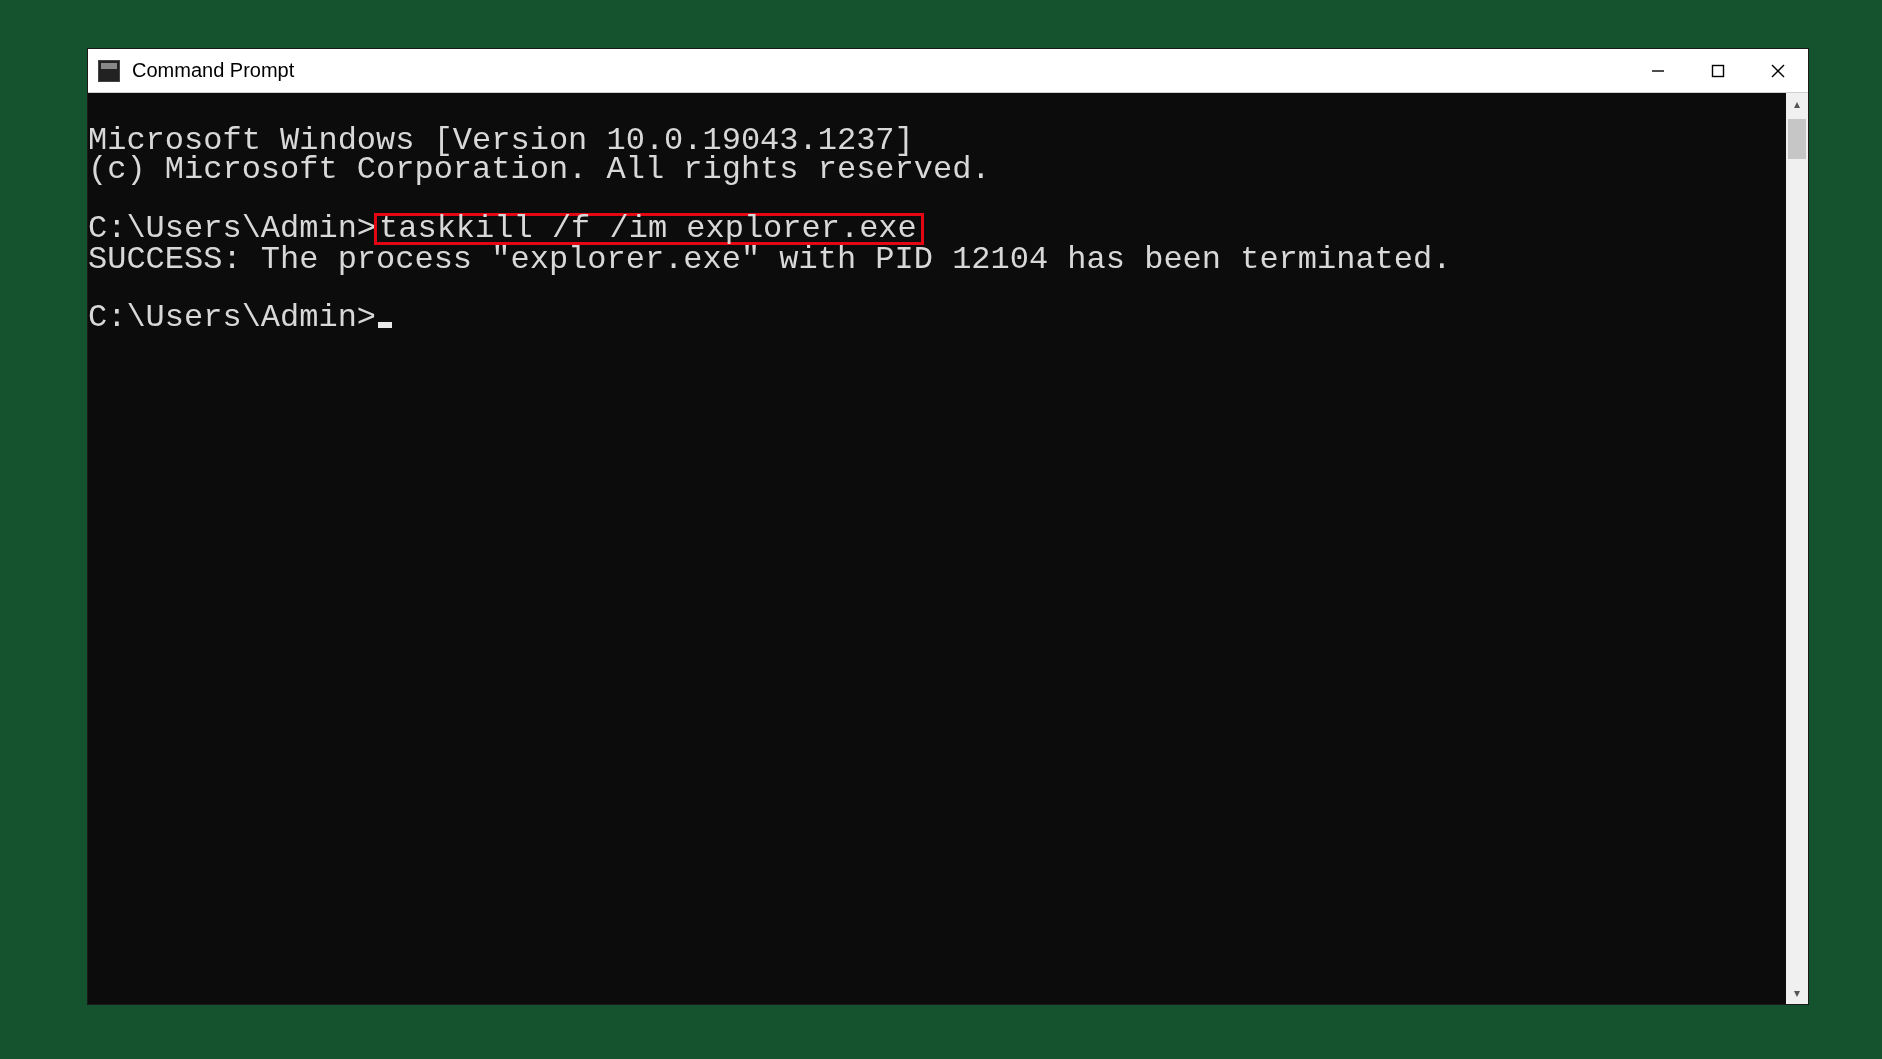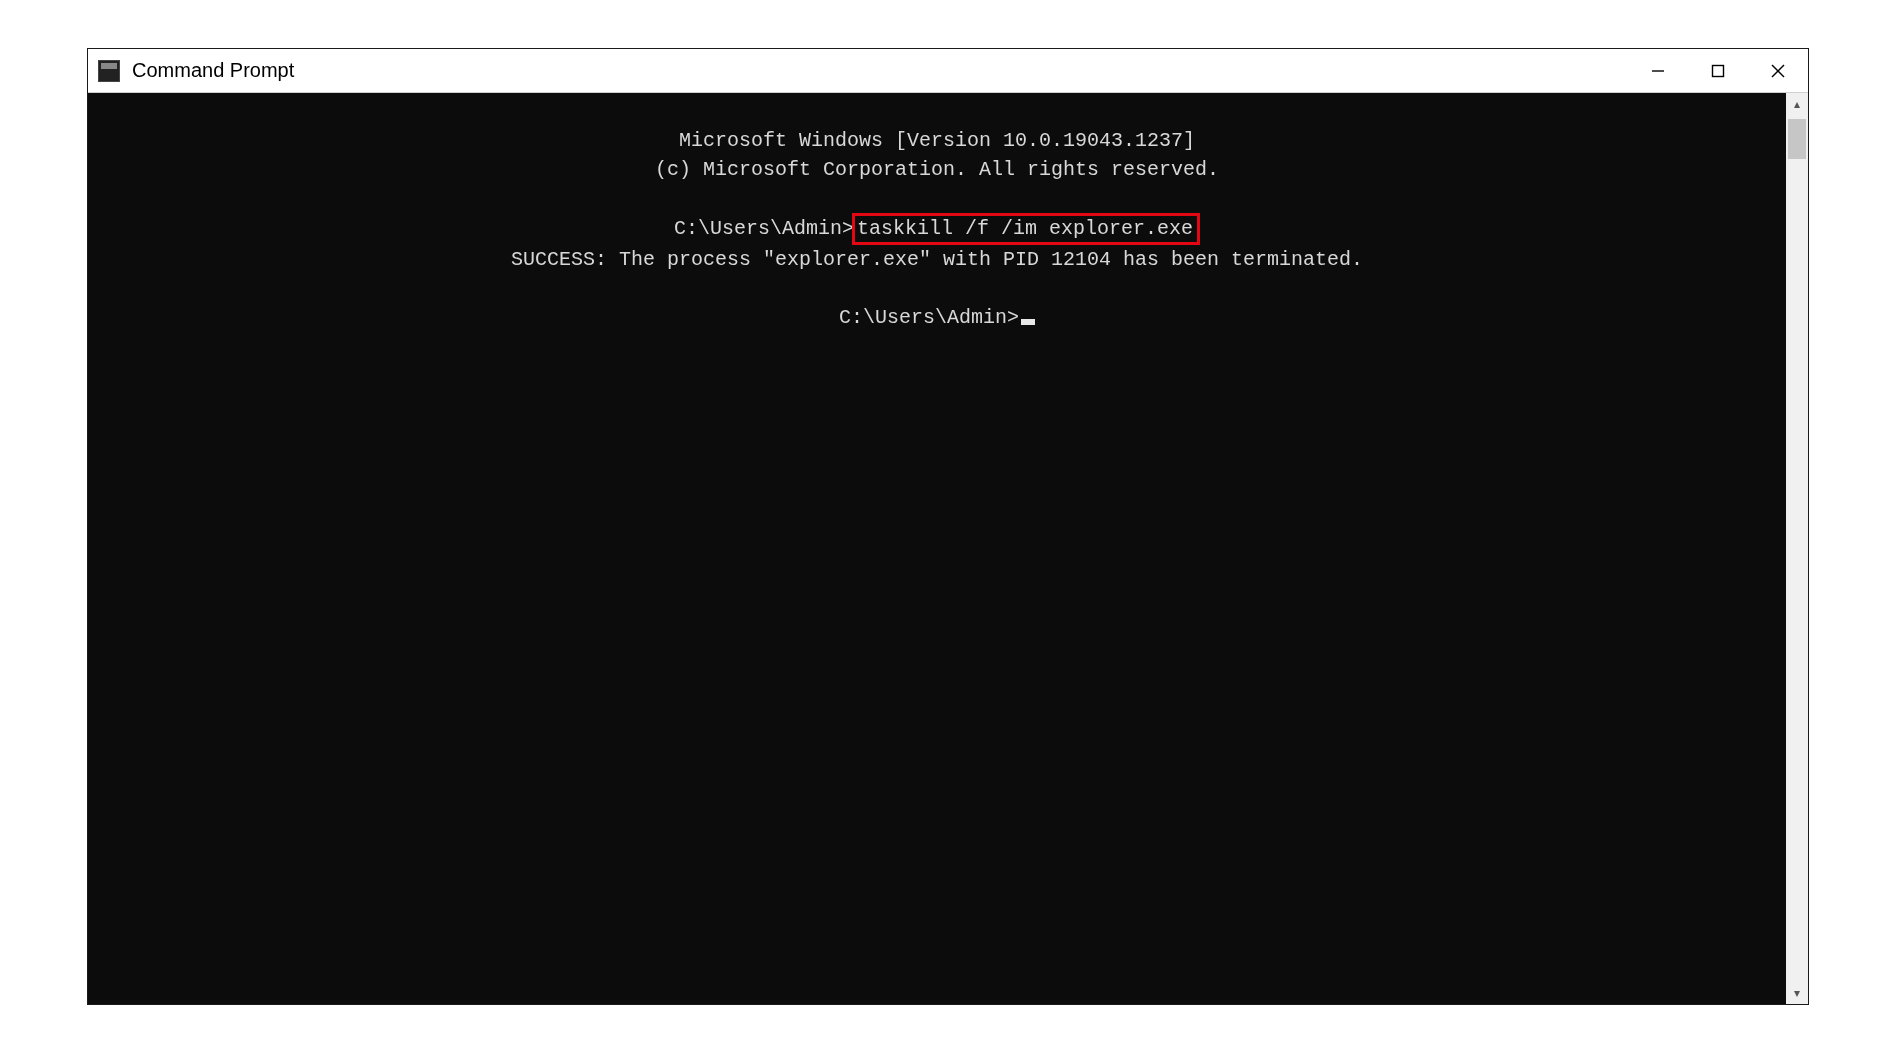--- a/index.html
+++ b/index.html
@@ -7,23 +7,22 @@
   body {
     background: #000;
     display: flex;
     align-items: flex-start;
     justify-content: center;
     font-family: "Segoe UI", Tahoma, sans-serif;
   }
   .stage {
     width: 1882px;
     height: 1059px;
-    background: #ffffff;
+    background: #14532d;
     position: relative;
-    text-align: center;
   }
   .window {
     position: absolute;
     left: 88px;
     top: 49px;
     width: 1720px;
     height: 955px;
     background: #0c0c0c;
     display: flex;
     flex-direction: column;
@@ -66,21 +65,21 @@
   .client {
     flex: 1;
     display: flex;
     background: #0c0c0c;
     position: relative;
   }
   .terminal {
     flex: 1;
     padding: 4px 0 0 0;
     font-family: Consolas, "Courier New", monospace;
-    font-size: 20px;
+    font-size: 32px;
     line-height: 29px;
     color: #d8d8d8;
     white-space: pre;
     overflow: hidden;
   }
   .terminal .line { padding-left: 0; }
   .terminal .prompt { color: #d8d8d8; }
   .terminal .cmd { color: #d8d8d8; }
   .terminal .highlight-box {
     border: 3px solid #e30613;

